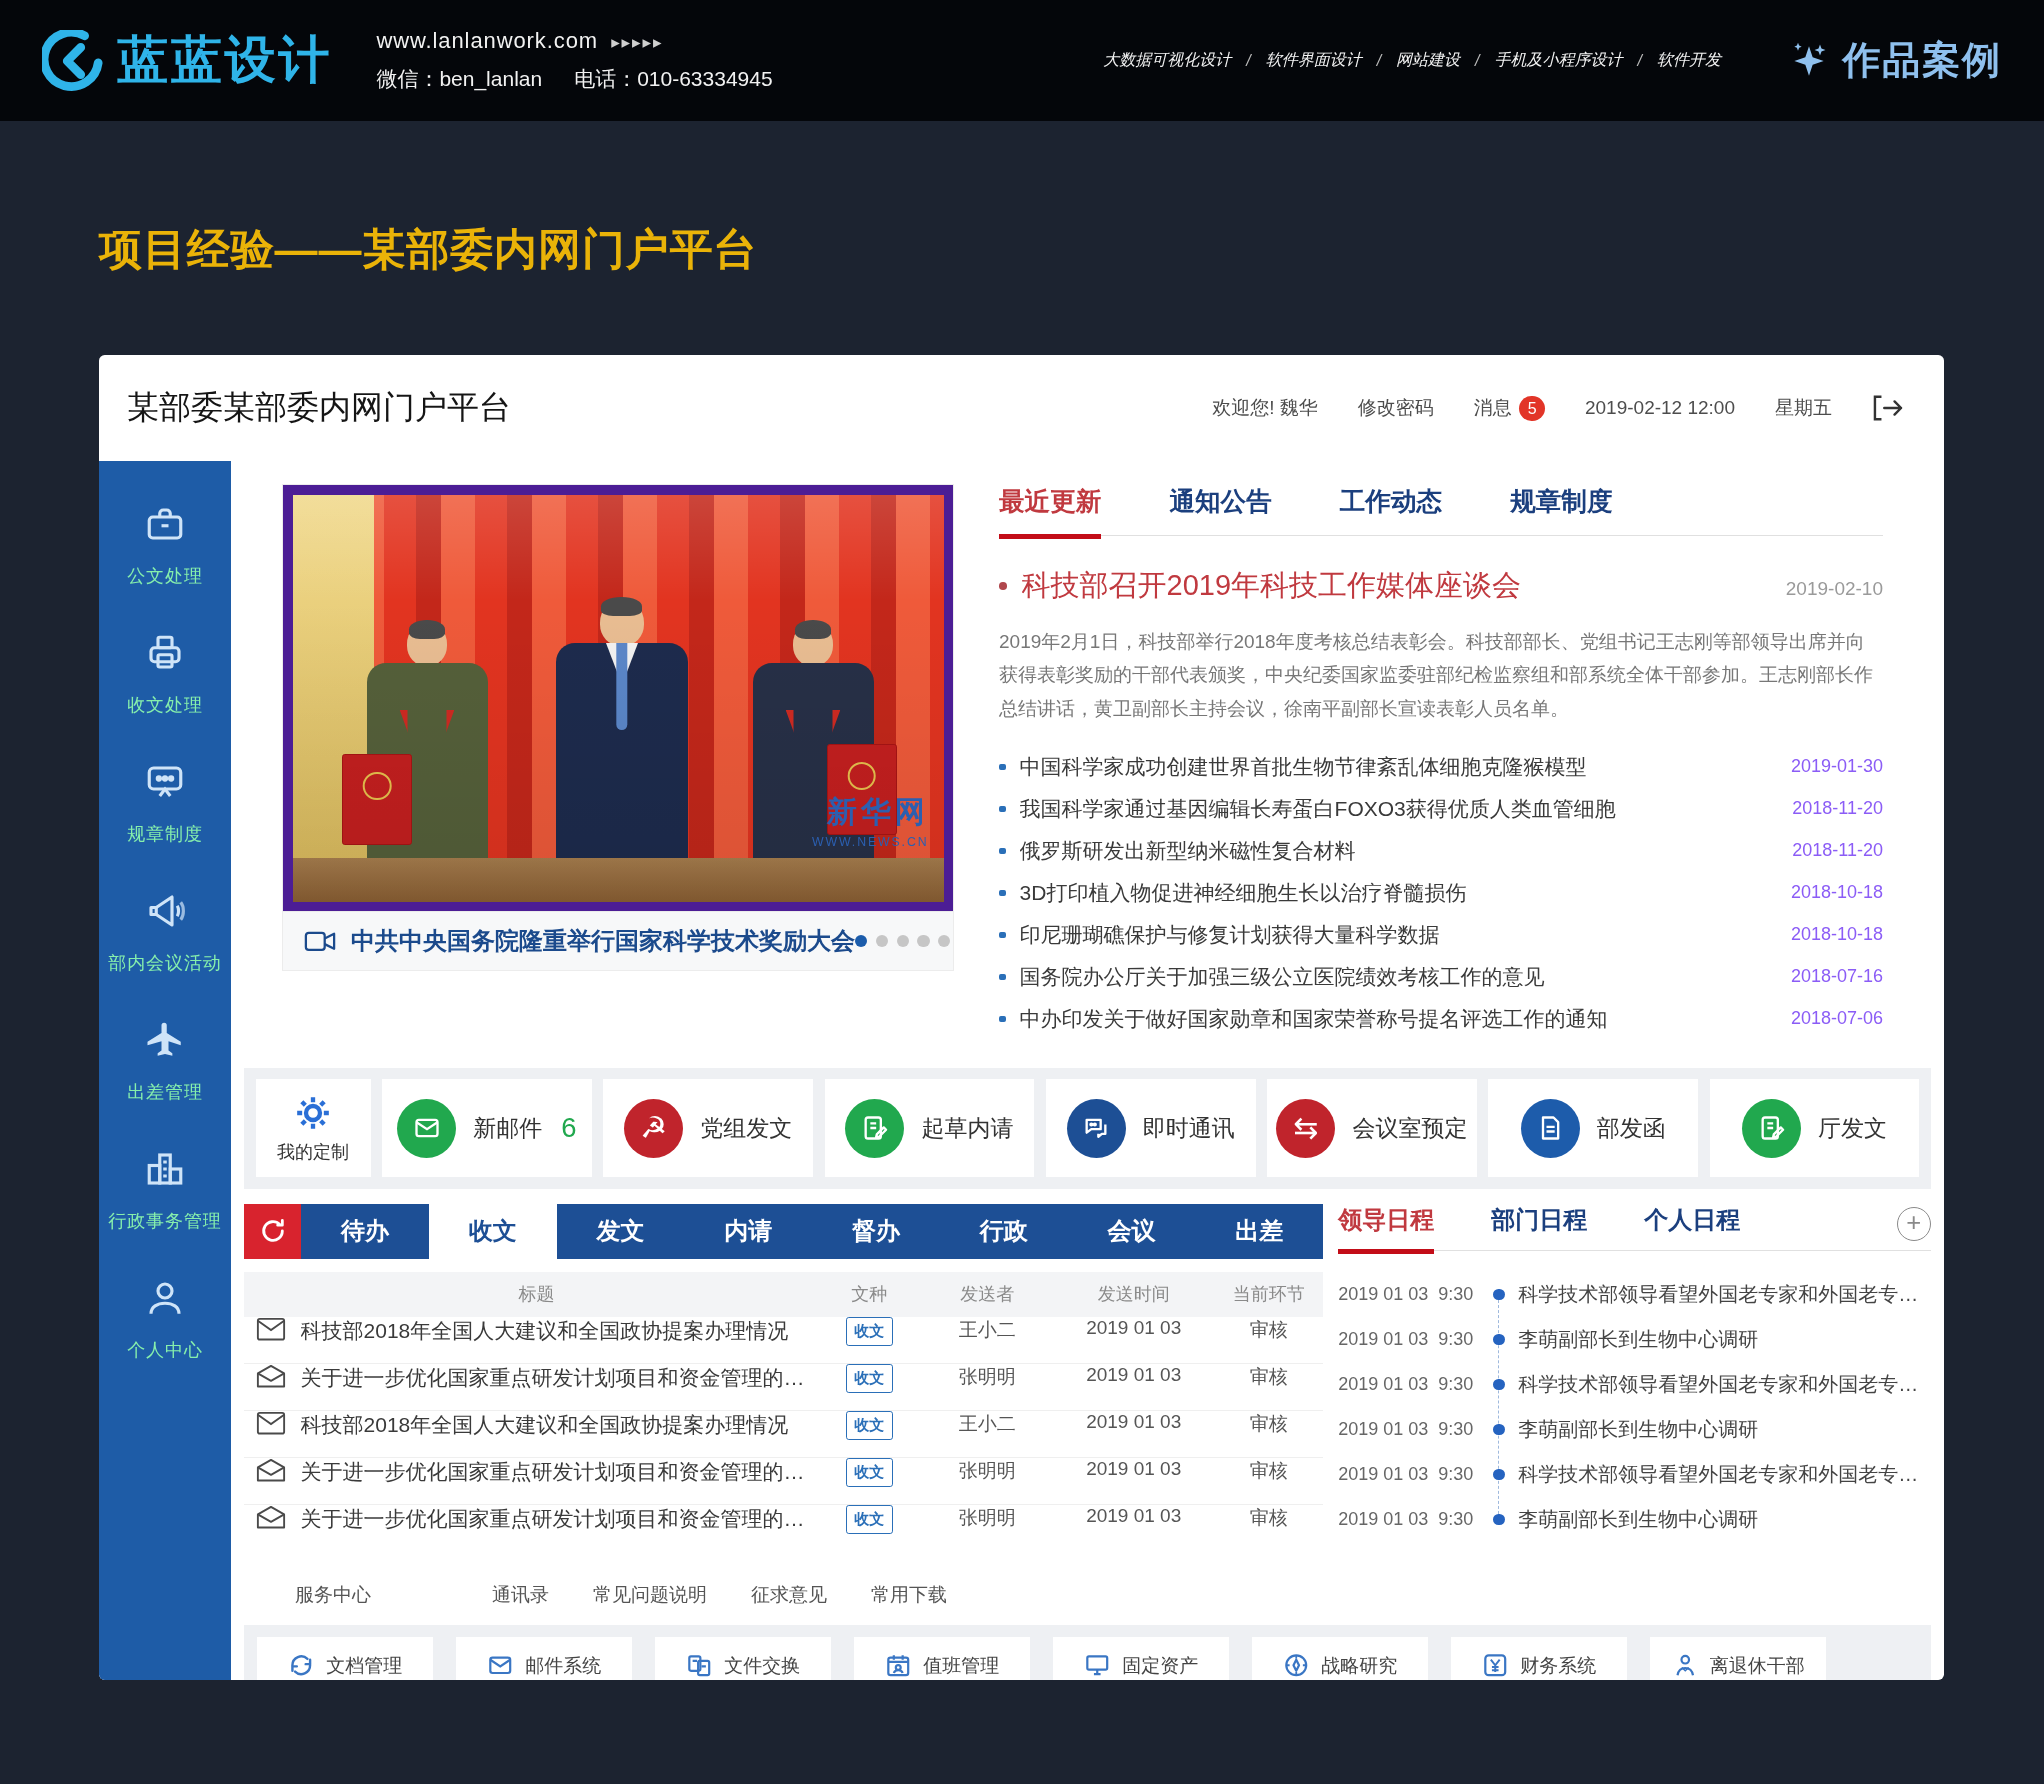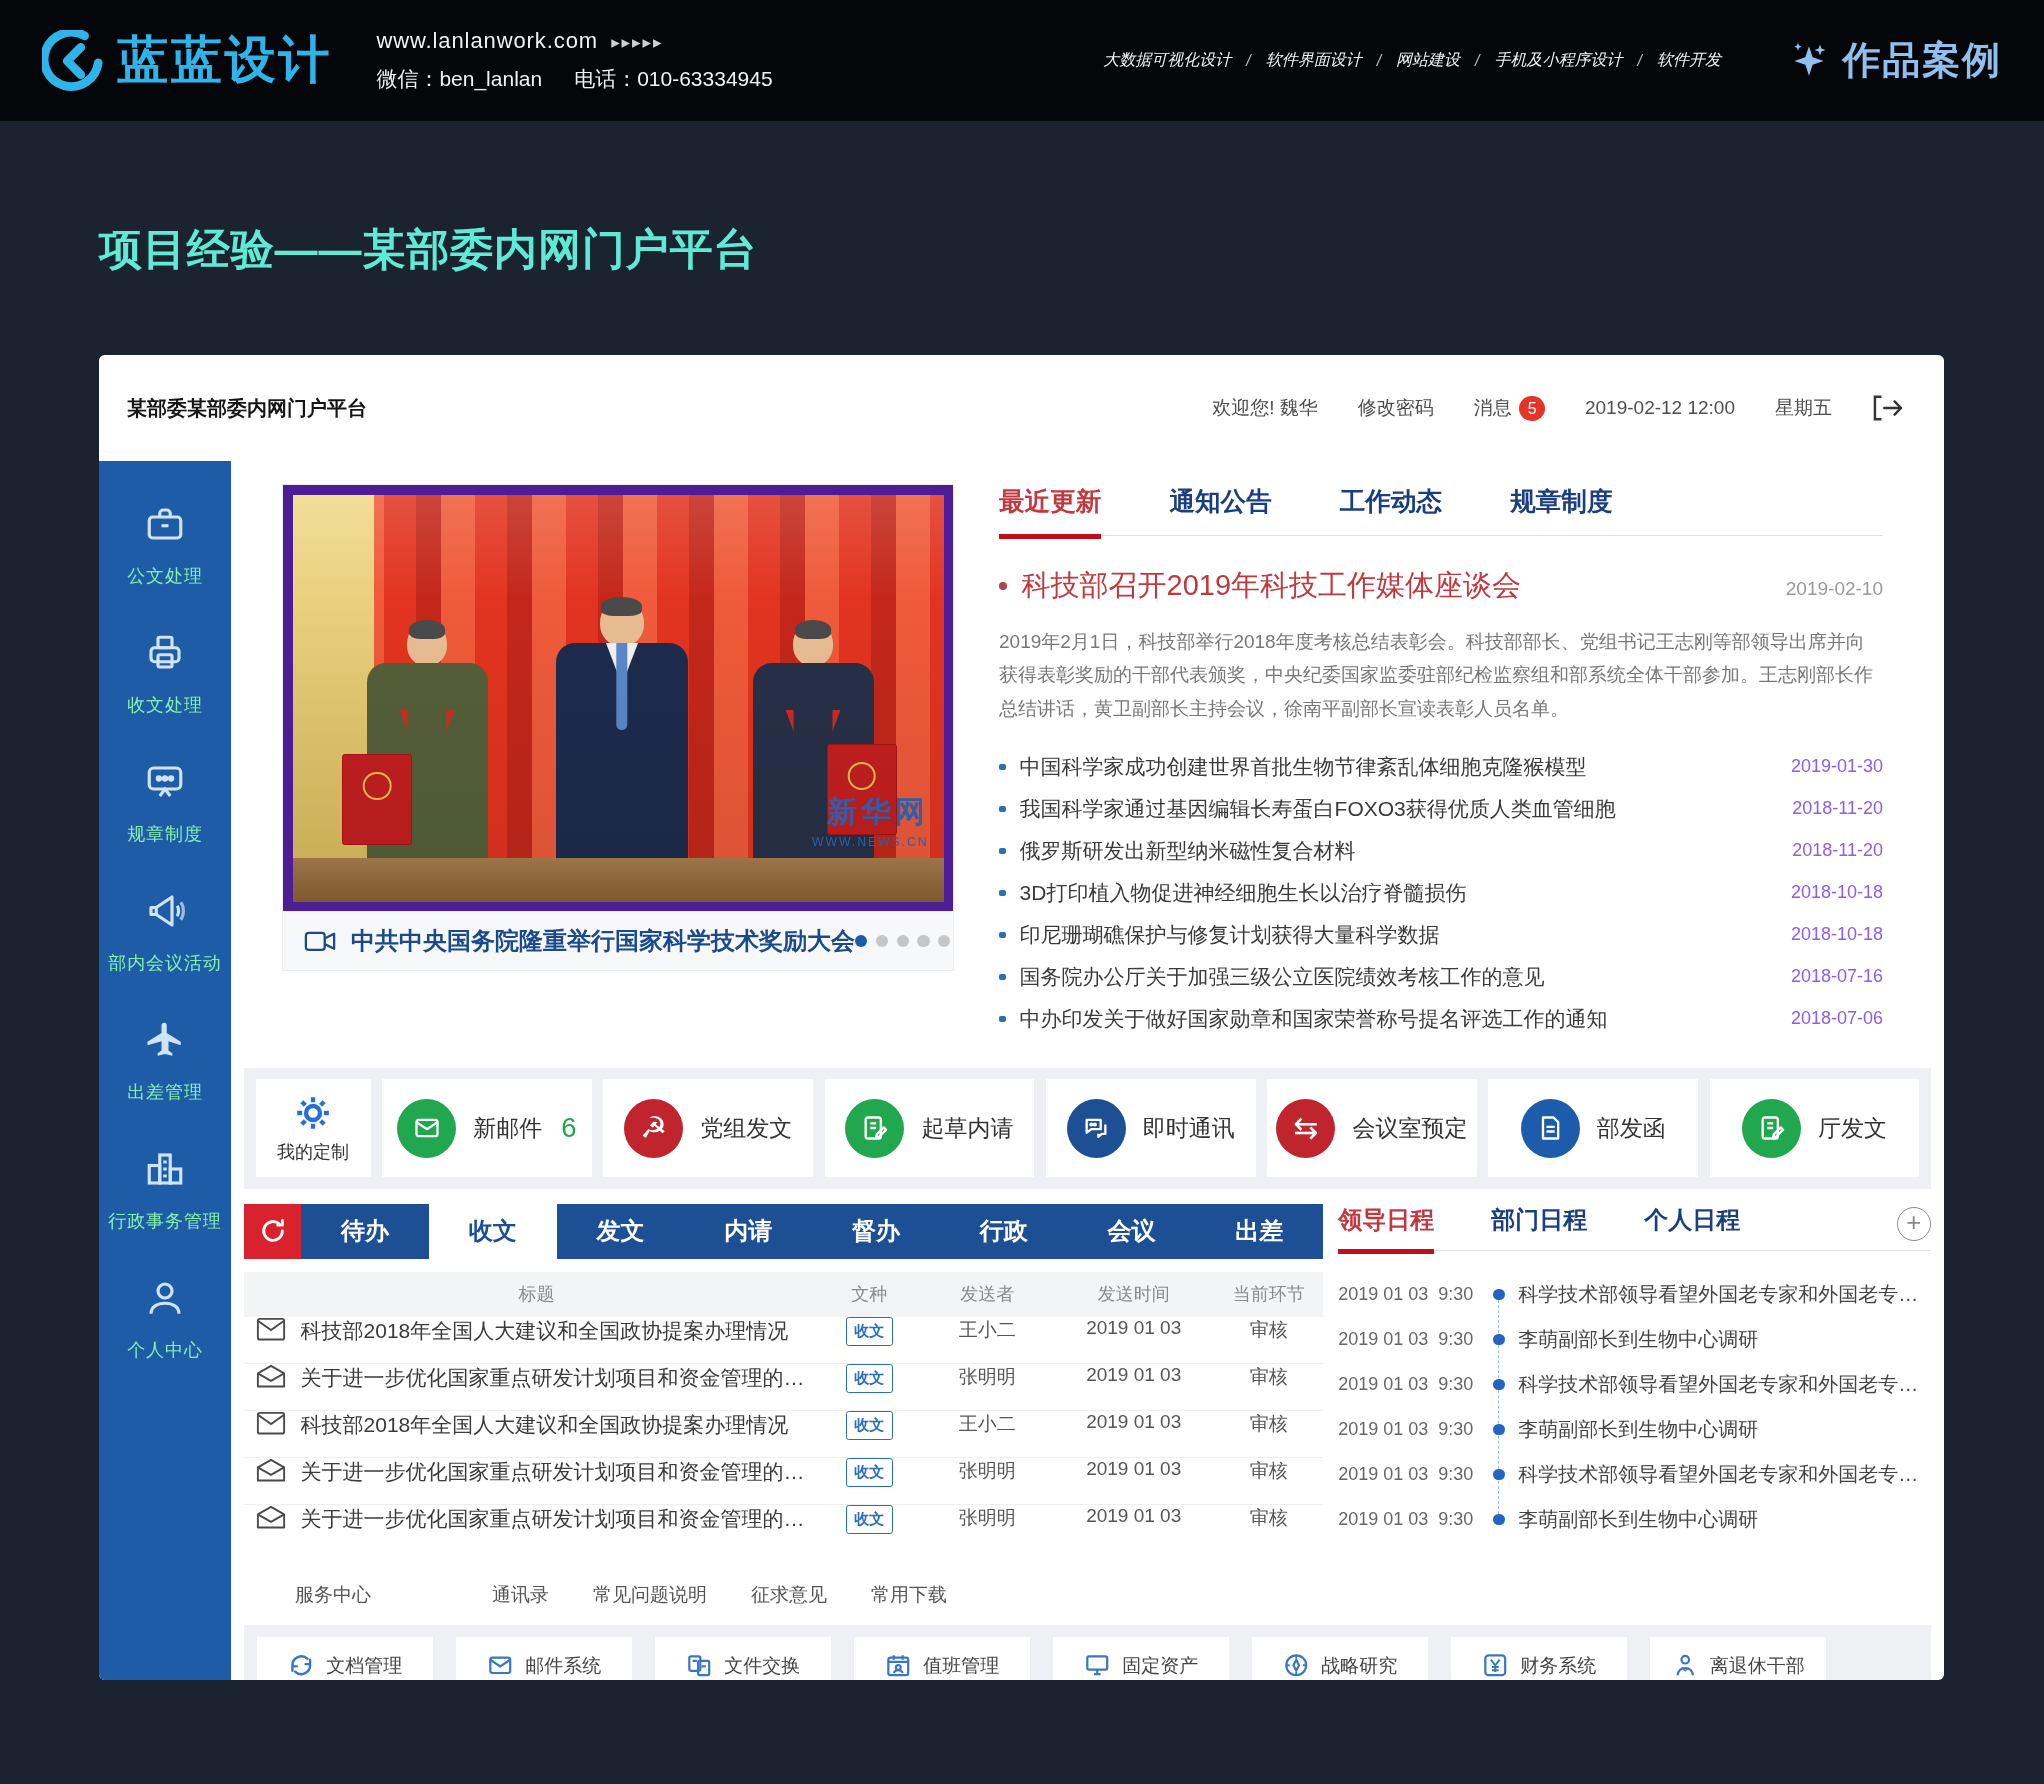--- a/index.html
+++ b/index.html
@@ -16,26 +16,26 @@
   .contact .line1 { font-size:22px; letter-spacing:0.9px; }
   .contact .line1 .arrows { color:#cfcfcf; font-size:17px; margin-left:13.2px; letter-spacing:1.9px; }
   .contact .line2 { font-size:21px; margin-top:11.4px; }
   .contact .line2 span + span { margin-left:32px; }
   .topnav { margin-left:auto; display:flex; align-items:center; color:#f3f3f3; font-size:16px; font-style:italic; }
   .topnav .sep { margin:0 15px; color:#bbb; }
   .portfolio { margin-left:66px; display:flex; align-items:center; gap:11.4px; color:#8fc0ee; }
   .portfolio .pf-label { font-size:38px; font-weight:bold; letter-spacing:1.9px; }
 
   
-  .page-title { color:#5eead4; font-size:43px; font-weight:bold; margin:100px 0 0 99px; letter-spacing:0.9px; }
+  .page-title { color:#eab308; font-size:43px; font-weight:bold; margin:100px 0 0 99px; letter-spacing:0.9px; }
 
   
   .portal { position:relative; width:1845px; height:1325px; background:#ffffff; margin:76px 0 0 99px; border-radius:5.7px; overflow:hidden; }
   .p-header { height:106px; display:flex; align-items:center; padding:0 40px 0 28px; }
-  .p-title { font-size:20px; font-weight:bold; color:#151515; }
+  .p-title { font-size:32px; font-weight:normal; color:#151515; }
   .p-user { margin-left:auto; display:flex; align-items:center; gap:40px; font-size:19px; color:#4d4d4d; }
   .msg-badge { display:inline-flex; align-items:center; justify-content:center; width:25.6px; height:25.6px; border-radius:50%; background:#e23528; color:#fff; font-size:16px; margin-left:7.6px; }
   .logout { width:32px; height:28px; color:#333; }
 
   .p-body { display:flex; height:1219px; }
 
   
   .sidebar { width:132px; background:#1e5ca7; padding-top:42px; display:flex; flex-direction:column; align-items:center; flex-shrink:0; }
   .side-item { display:flex; flex-direction:column; align-items:center; margin-bottom:44px; cursor:pointer; }
   .side-ico { width:42px; height:42px; color:#cfe4f8; }

